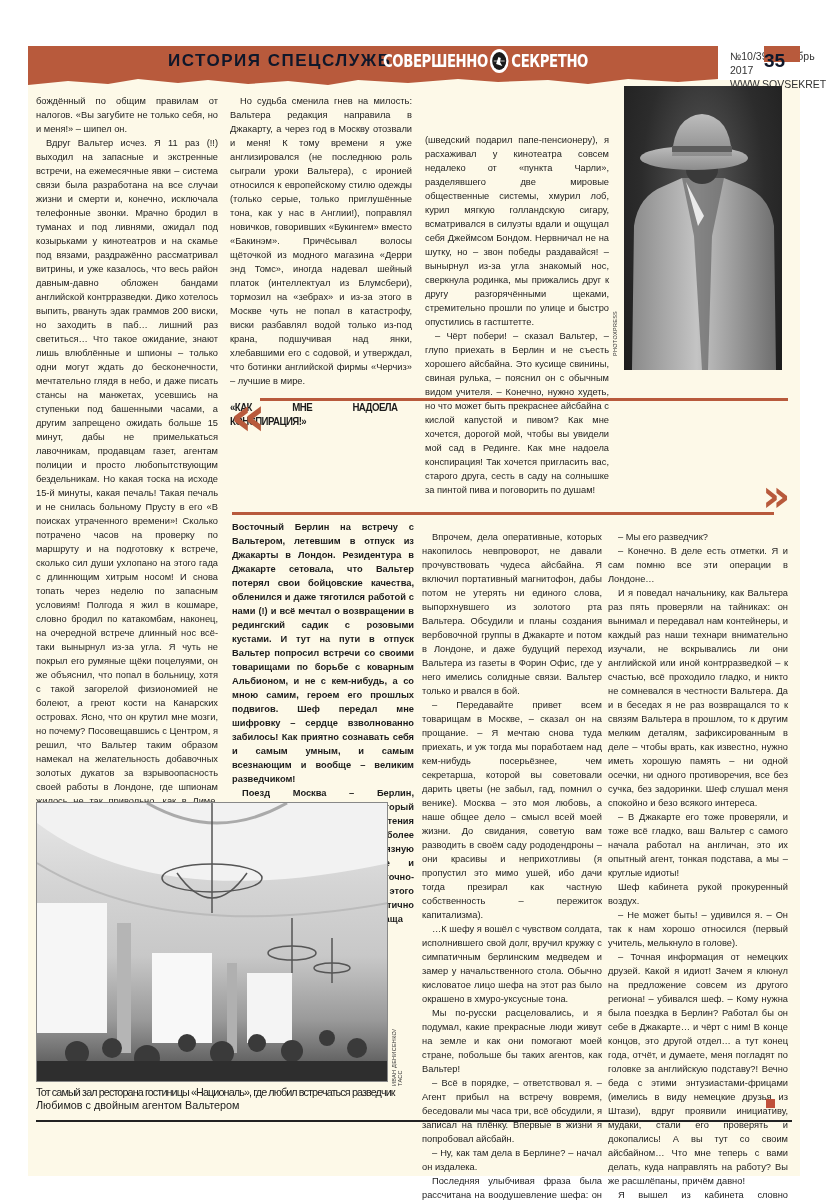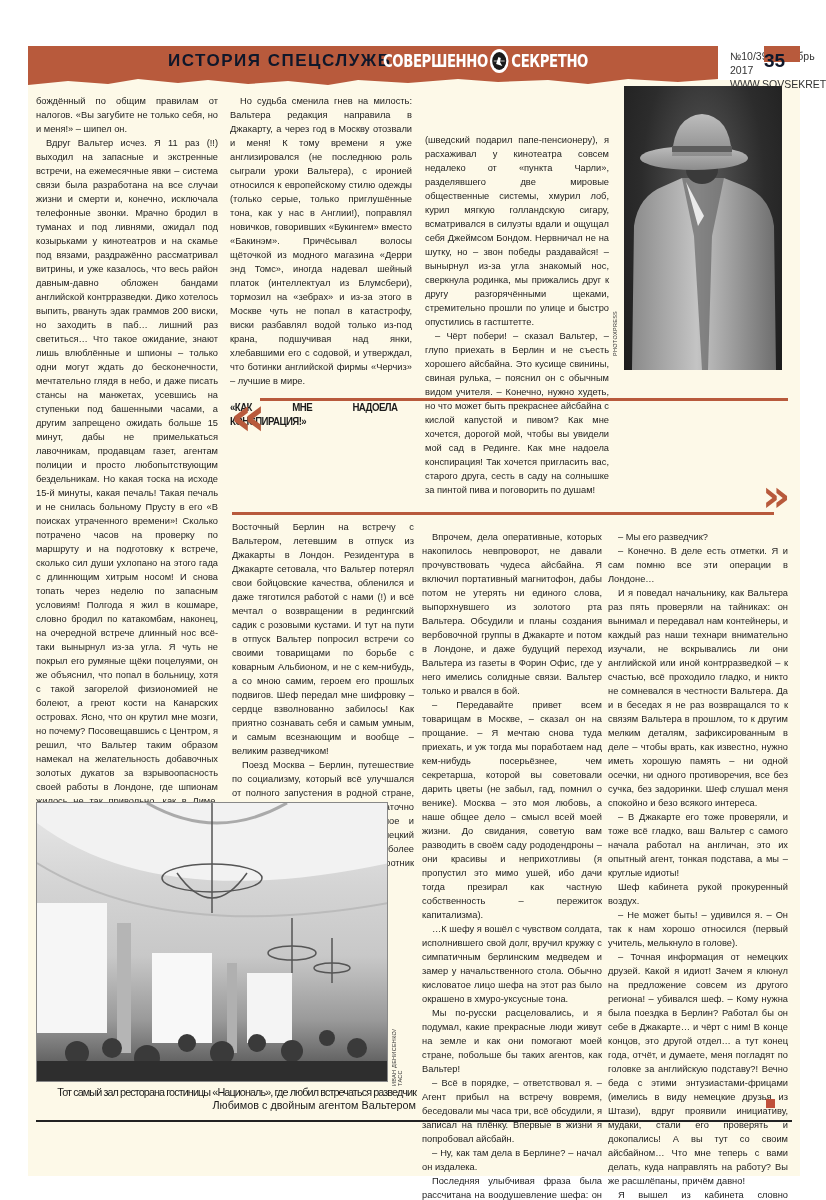--- a/index.html
+++ b/index.html
@@ -66,21 +66,20 @@
     background: linear-gradient(180deg, #e8e8e8 0%, #d4d4d4 30%, #c8c8c8 55%, #9a9a9a 78%, #4a4a4a 100%);
     overflow: hidden; border: 1px solid #888;
   }
   .credit {
     position: absolute; font-size: 5.5px; color: #333; writing-mode: vertical-rl;
     transform: rotate(180deg); letter-spacing: 0.3px;
   }
   .caption {
     position: absolute; left: 8px; top: 1040px; width: 380px; font-size: 10.8px; line-height: 13px;
     color: #1a1a1a;
-    text-align: right;
   }
   .caption .tight { letter-spacing: -0.9px; }
 
   
   .pullquote {
     position: absolute; left: 204px; top: 352px; width: 566px; height: 122px;
   }
   .pq-rule-top { position: absolute; left: 28px; top: 0; width: 528px; height: 3px; background: #b85a3c; }
   .pq-rule-bot { position: absolute; left: 0; top: 114px; width: 542px; height: 3px; background: #b85a3c; }
   .pq-open {
@@ -167,21 +166,21 @@
   </div>
   <div class="credit" style="left:584px; top:250px; height:60px;">PHOTOXPRESS</div>
 
   <div class="pullquote">
     <div class="pq-rule-top"></div>
     <div class="pq-open">«</div>
     <div class="pq-close">»</div>
     <div class="pq-rule-bot"></div>
   </div>
 
-  <div class="col" style="left:204px; top:474px; width:182px;">
+  <div class="col" style="left:204px; top:474px; width:182px;font-weight:bold;">
     <p class="noindent">Восточный Берлин на встречу с Вальтером, летевшим в отпуск из Джакарты в Лондон. Резидентура в Джакарте сетовала, что Вальтер потерял свои бойцовские качества, обленился и даже тяготился работой с нами (!) и всё мечтал о возвращении в редингский садик с розовыми кустами. И тут на пути в отпуск Вальтер попросил встречи со своими товарищами по борьбе с коварным Альбионом, и не с кем-нибудь, а со мною самим, героем его прошлых подвигов. Шеф передал мне шифровку – сердце взволнованно забилось! Как приятно сознавать себя и самым умным, и самым всезнающим и вообще – великим разведчиком!</p>
     <p>Поезд Москва – Берлин, путешествие по социализму, который всё улучшался от полного запустения в родной стране, через более сносную, но достаточно грязную Польшу в нечто жирное и благоустроенное на восточно-немецкий лад, бездушное и от этого ещё более паскудное. Романтично подняв воротник английского плаща</p>
   </div>
 
   <div class="col" style="left:394px; top:484px; width:180px;">
     <p>Впрочем, дела оперативные, которых накопилось невпроворот, не давали прочувствовать чудеса айсбайна. Я включил портативный магнитофон, дабы потом не утерять ни единого слова, выпорхнувшего из золотого рта Вальтера. Обсудили и планы создания вербовочной группы в Джакарте и потом в Лондоне, и даже будущий переход Вальтера из газеты в Форин Офис, где у него имелись солидные связи. Вальтер только и рвался в бой.</p>
     <p>– Передавайте привет всем товарищам в Москве, – сказал он на прощание. – Я мечтаю снова туда приехать, и уж тогда мы поработаем над кем-нибудь посерьёзнее, чем секретарша, которой вы советовали дарить цветы (не забыл, гад, помнил о венике). Москва – это моя любовь, а наше общее дело – смысл всей моей жизни. До свидания, советую вам разводить в своём саду рододендроны – они красивы и неприхотливы (я пропустил это мимо ушей, ибо дачи тогда презирал как частную собственность – пережиток капитализма).</p>
     <p>…К шефу я вошёл с чувством солдата, исполнившего свой долг, вручил кружку с симпатичным берлинским медведем и замер у начальственного стола. Обычно кисловатое лицо шефа на этот раз было окрашено в хмуро-уксусные тона.</p>
     <p>Мы по-русски расцеловались, и я подумал, какие прекрасные люди живут на земле и как они помогают моей стране, побольше бы таких агентов, как Вальтер!</p>
     <p>– Всё в порядке, – ответствовал я. – Агент прибыл на встречу вовремя, беседовали мы часа три, всё обсудили, я записал на плёнку. Впервые в жизни я попробовал айсбайн.</p>

